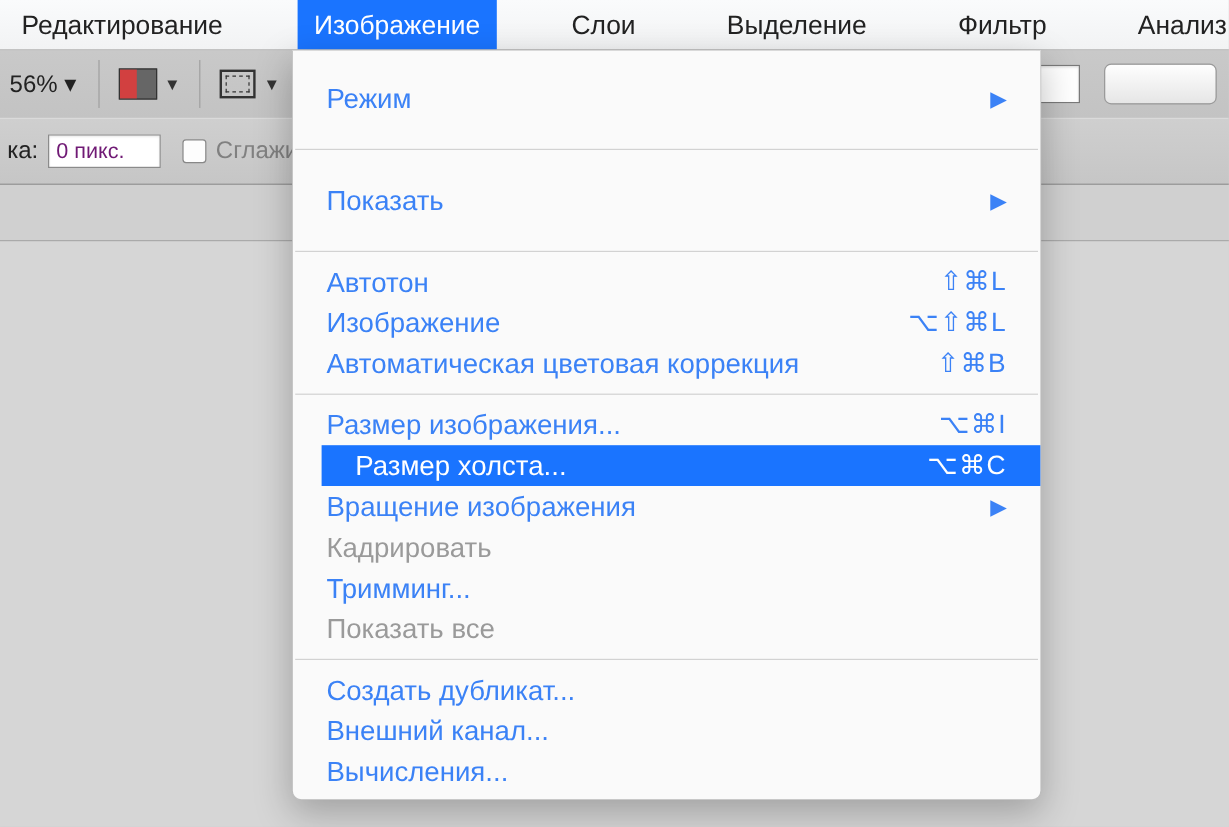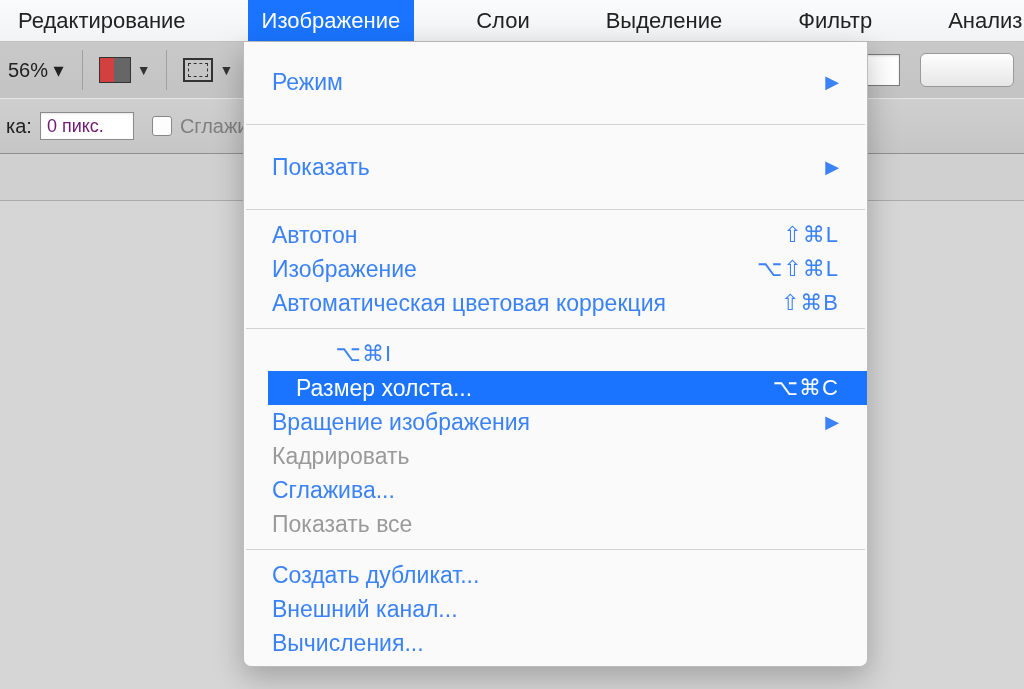--- a/index.html
+++ b/index.html
@@ -311,35 +311,36 @@
     <span class="label">Изображение</span>
     <span class="shortcut">⌥⇧⌘L</span>
   </div>
   <div class="dd-row">
     <span class="label">Автоматическая цветовая коррекция</span>
     <span class="shortcut">⇧⌘B</span>
   </div>
   <div class="dd-sep"></div>
 
   <div class="dd-row">
+    <span class="label">Размер изображения...</span>
     <span class="shortcut">⌥⌘I</span>
   </div>
   <div class="dd-row selected">
     <span class="label">Размер холста...</span>
     <span class="shortcut">⌥⌘C</span>
   </div>
   <div class="dd-row">
     <span class="label">Вращение изображения</span>
     <span class="arrow">▶</span>
   </div>
   <div class="dd-row disabled">
     <span class="label">Кадрировать</span>
   </div>
   <div class="dd-row">
-    <span class="label">Сглажива...</span>
+    <span class="label">Тримминг...</span>
   </div>
   <div class="dd-row disabled">
     <span class="label">Показать все</span>
   </div>
   <div class="dd-sep"></div>
 
   <div class="dd-row">
     <span class="label">Создать дубликат...</span>
   </div>
   <div class="dd-row">

